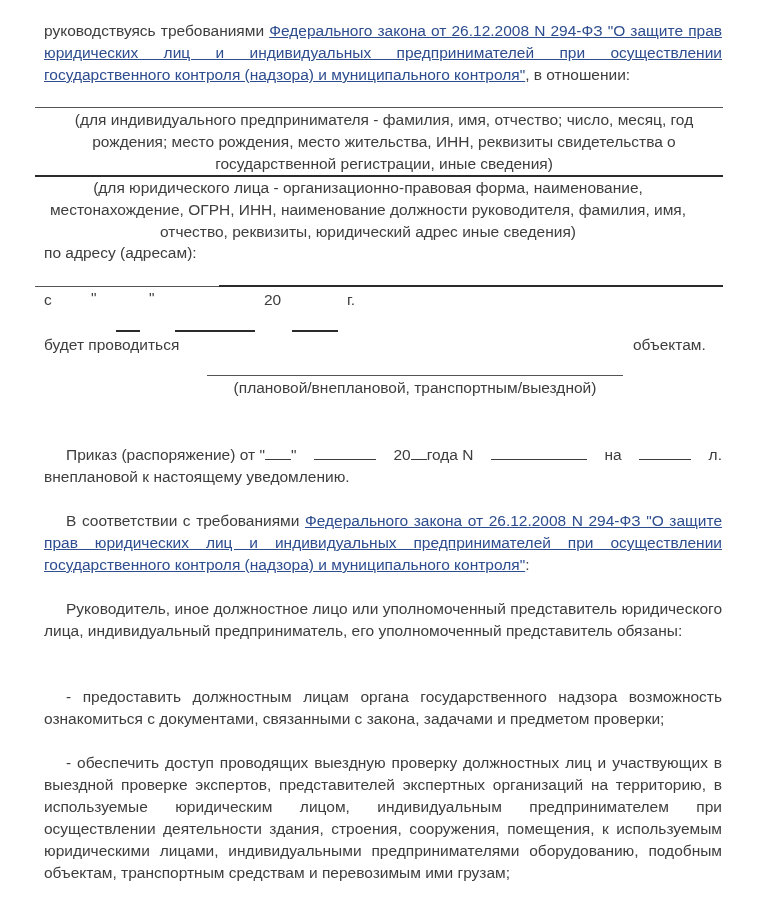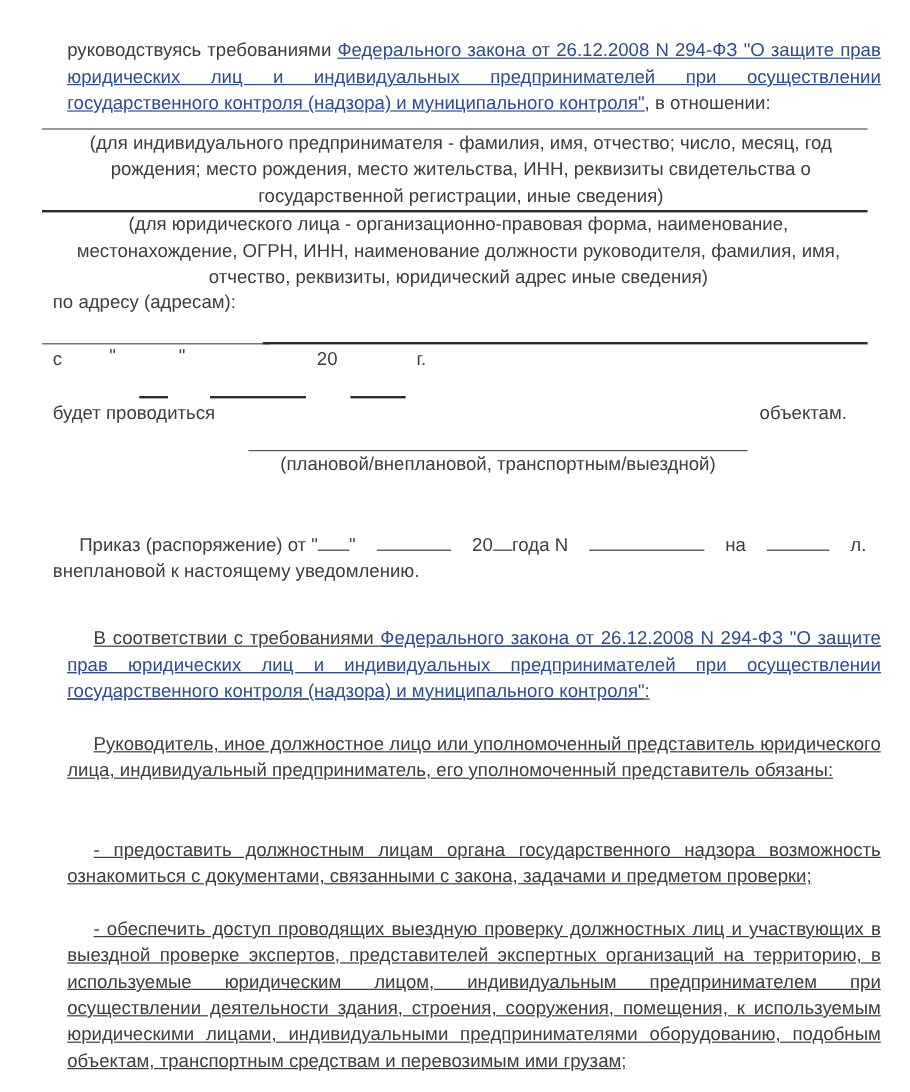--- a/index.html
+++ b/index.html
@@ -4,42 +4,42 @@
 <style>
   html, body { margin: 0; padding: 0; background: #ffffff; }
   body {
     width: 758px; height: 910px; overflow: hidden; position: relative;
     font-family: "Liberation Sans", "DejaVu Sans", sans-serif;
     font-size: 15.5px; color: #3d3d3d;
   }
   .abs { position: absolute; }
   .p {
     position: absolute; left: 44px; width: 678px;
-    line-height: 22px; text-align: justify; margin: 12px;
+    line-height: 22px; text-align: justify; margin: 0;
   }
-  .p.indent { text-indent: 22px; text-decoration: underline; }
+  .p.indent { text-indent: 22px; }
   a.law { color: #2d4d8f; text-decoration: underline; }
   .center { position: absolute; text-align: center; line-height: 22px; }
   .hline { position: absolute; background: #2b2b2b; }
   .blank { display: inline-block; border-bottom: 1px solid #3d3d3d; height: 14px; vertical-align: baseline; }
 </style>
 </head>
 <body>
 
 <p class="p" style="top:20px;">
   <span>руководствуясь требованиями </span><a class="law" href="#">Федерального закона от 26.12.2008 N 294-ФЗ "О защите прав юридических лиц и индивидуальных предпринимателей при осуществлении государственного контроля (надзора) и муниципального контроля"</a><span>, в отношении:</span>
 </p>
 
 <div class="hline" style="left:35px; top:107px; width:688px; height:1px; background:#555;"></div>
 
 <div class="center" style="left:44px; top:109px; width:680px;">(для индивидуального предпринимателя - фамилия, имя, отчество; число, месяц, год рождения; место рождения, место жительства, ИНН, реквизиты свидетельства о государственной регистрации, иные сведения)</div>
 
 <div class="hline" style="left:35px; top:175px; width:688px; height:2px;"></div>
 
-<div class="center" style="left:40px; top:177px; width:684px;">(для юридического лица - организационно-правовая форма, наименование, местонахождение, ОГРН, ИНН, наименование должности руководителя, фамилия, имя, отчество, реквизиты, юридический адрес иные сведения)</div>
+<div class="center" style="left:26px; top:177px; width:684px;">(для юридического лица - организационно-правовая форма, наименование, местонахождение, ОГРН, ИНН, наименование должности руководителя, фамилия, имя, отчество, реквизиты, юридический адрес иные сведения)</div>
 
 <div class="abs" style="left:44px; top:242px; line-height:22px;">по адресу (адресам):</div>
 
 <div class="hline" style="left:35px; top:286px; width:190px; height:1px; background:#555;"></div>
 <div class="hline" style="left:219px; top:285px; width:504px; height:2px;"></div>
 
 <div class="abs" style="left:44px; top:289px; line-height:22px;">с</div>
 <div class="abs" style="left:91px; top:287px; line-height:22px;">"</div>
 <div class="abs" style="left:149px; top:287px; line-height:22px;">"</div>
 <div class="abs" style="left:264px; top:289px; line-height:22px;">20</div>

